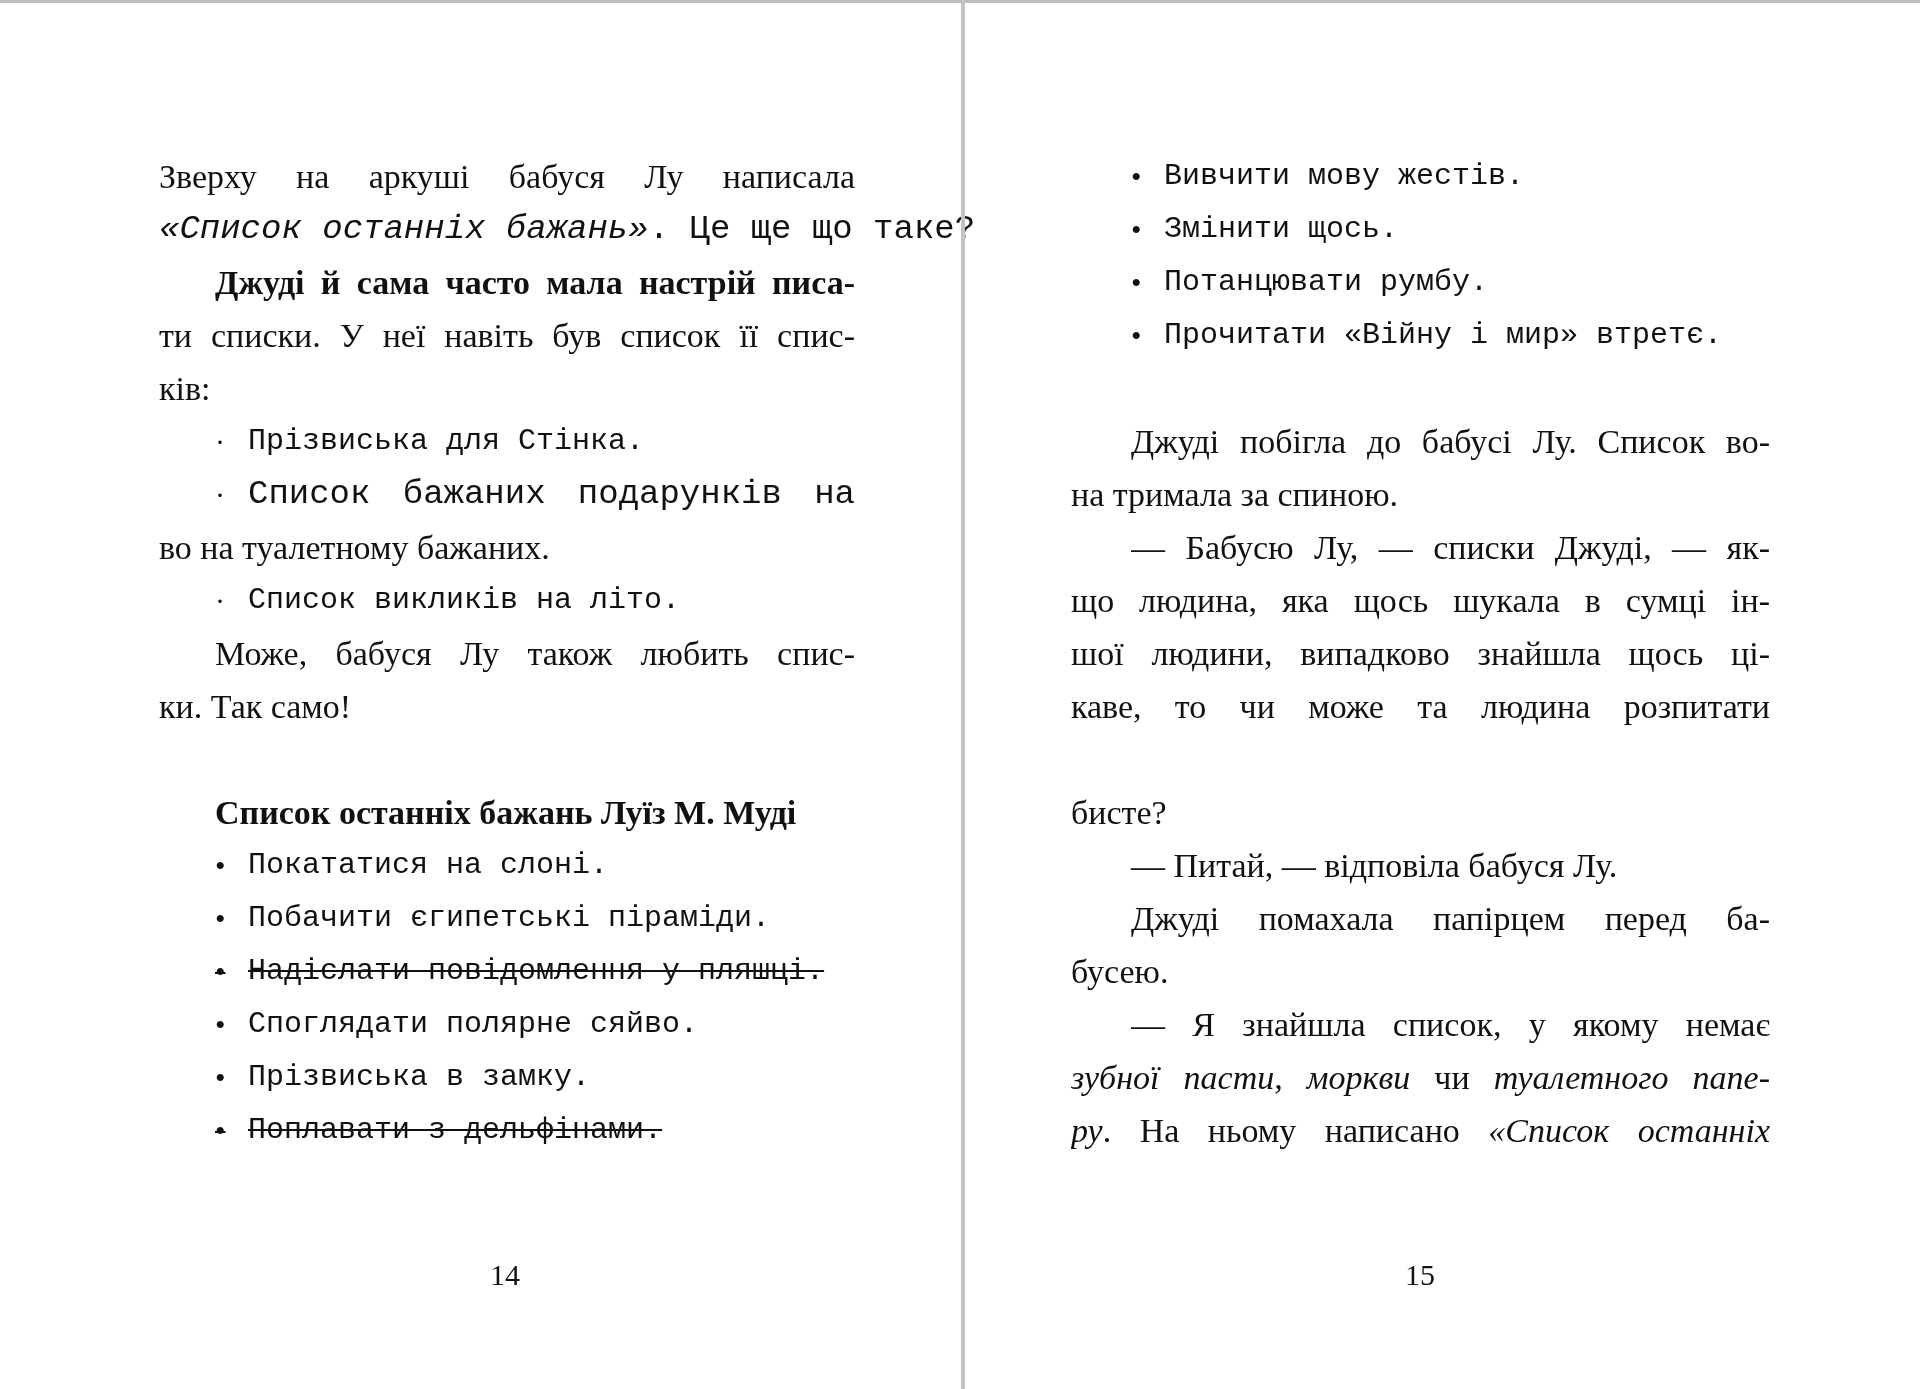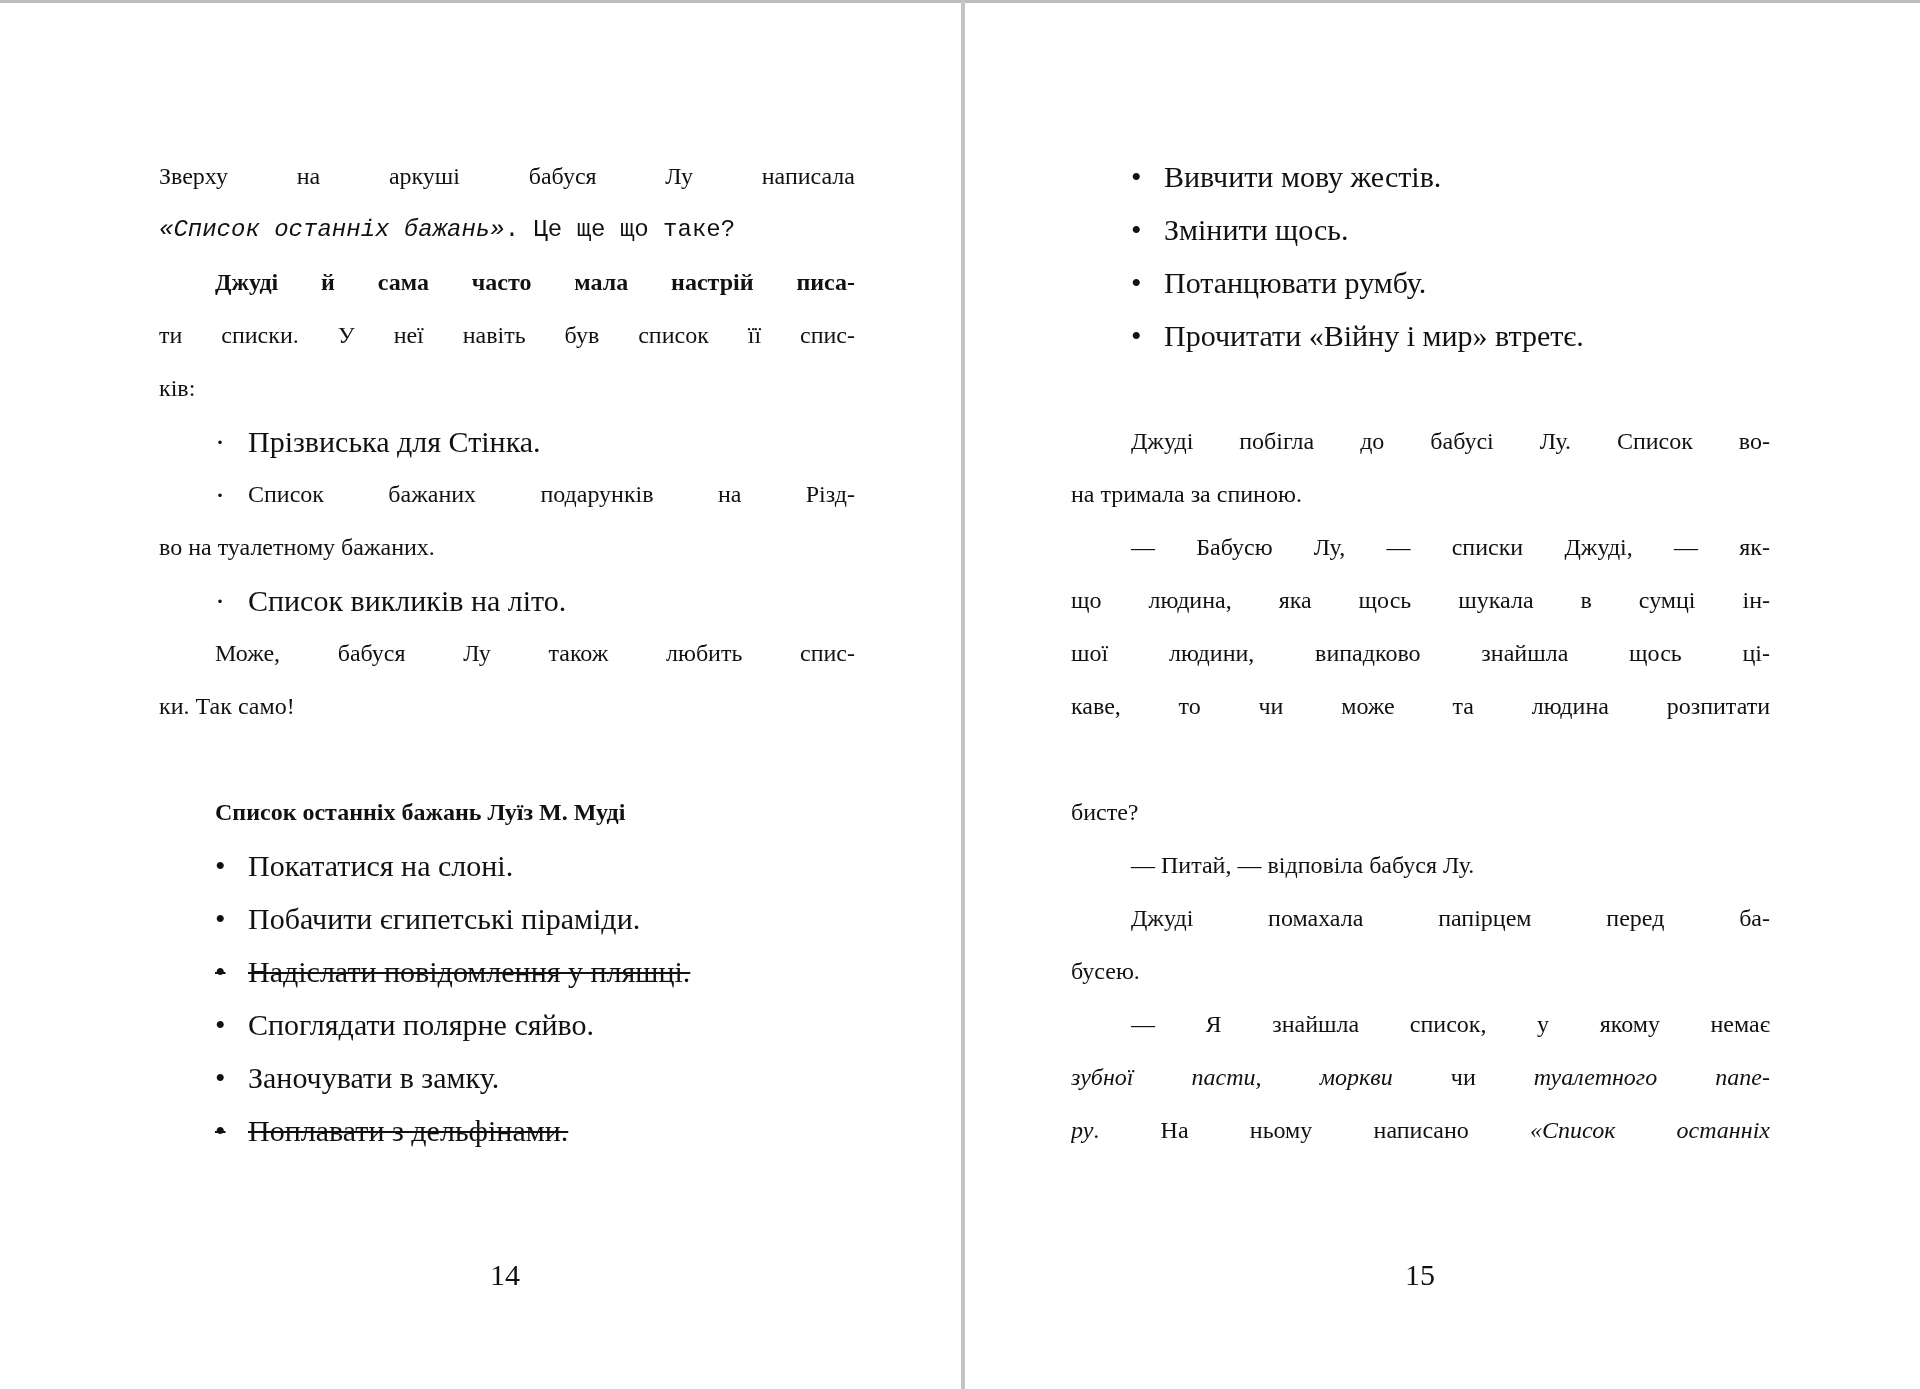--- a/index.html
+++ b/index.html
@@ -8,29 +8,29 @@
     background: #ffffff; color: #111111;
     font-family: "Liberation Serif", "DejaVu Serif", serif;
   }
   .top-border { position: absolute; left: 0; top: 0; width: 1920px; height: 3px; background: #bdbdbd; }
   .gutter { position: absolute; left: 961px; top: 0; width: 4px; height: 1389px; background: #c4c4c4; }
   .page { position: absolute; top: 0; height: 1389px; }
   .page.left { left: 0; width: 961px; }
   .page.right { left: 965px; width: 955px; }
   .line {
     position: absolute; height: 53px; line-height: 53px;
-    font-size: 24px; white-space: nowrap;
+    font-size: 34px; white-space: nowrap;
   }
   .line.j { text-align: justify; text-align-last: justify; white-space: normal; overflow: hidden; }
   .line.l { text-align: left; }
   .it { font-style: italic; }
   .b { font-weight: bold; }
   .bullet-row { position: absolute; height: 53px; line-height: 53px; font-size: 30px; white-space: nowrap; }
   .bullet-row .mark { position: absolute; left: 0; top: 0; }
-  .bullet-row .txt { position: absolute; top: 0; }
+  .bullet-row .txt { position: absolute; top: 0; font-family: Liberation Mono, monospace; }
   .strike .mark, .strike .txt { text-decoration: line-through; text-decoration-thickness: 2px; }
   .page-number { position: absolute; font-size: 30px; line-height: 40px; }
 </style>
 </head>
 <body>
 
 <div class="top-border"></div>
 
 <div class="page left">
 
@@ -88,21 +88,21 @@
   <div class="bullet-row strike" style="left:215px; top:945px; width:640px;">
     <span class="mark">•</span>
     <span class="txt" style="left:33px;">Надіслати повідомлення у пляшці.</span>
   </div>
   <div class="bullet-row" style="left:215px; top:998px; width:640px;">
     <span class="mark">•</span>
     <span class="txt" style="left:33px;">Споглядати полярне сяйво.</span>
   </div>
   <div class="bullet-row" style="left:215px; top:1051px; width:640px;">
     <span class="mark">•</span>
-    <span class="txt" style="left:33px;">Заночувати в замку.</span>
+    <span class="txt" style="left:33px;">Прізвиська в замку.</span>
   </div>
   <div class="bullet-row strike" style="left:215px; top:1104px; width:640px;">
     <span class="mark">•</span>
     <span class="txt" style="left:33px;">Поплавати з дельфінами.</span>
   </div>
 
   <div class="page-number" style="left:490px; top:1255px;">14</div>
 </div>
 
 <div class="gutter"></div>

